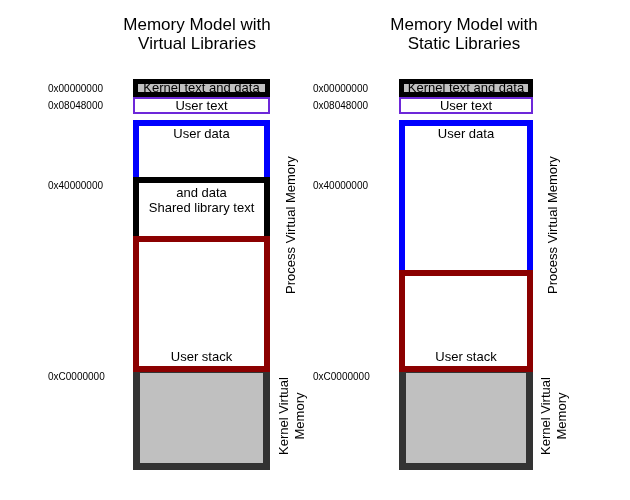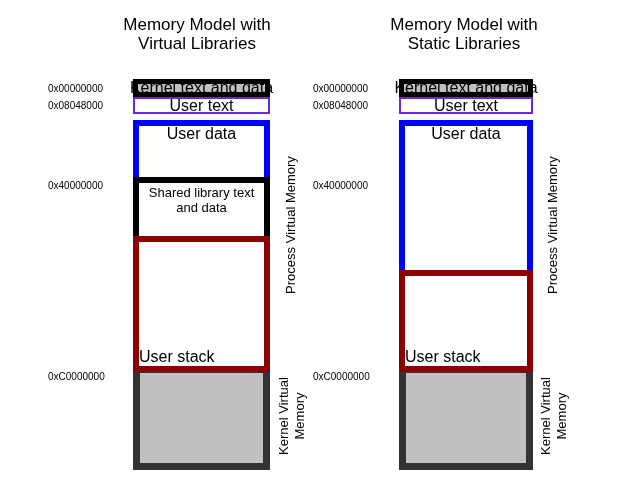--- a/index.html
+++ b/index.html
@@ -11,21 +11,21 @@
     position:absolute; width:220px; text-align:center;
     font-size:17px; line-height:19px;
   }
   .addr {
     position:absolute; width:80px; 
     font-size:10px; line-height:14px; white-space:nowrap;
   }
   .mbox { position:absolute; box-sizing:border-box; background:#ffffff; }
   .flex-c { display:flex; align-items:center; justify-content:center; }
   .flex-t { display:flex; align-items:flex-start; justify-content:center;margin-top:6px; }
-  .lbl { font-size:16px; line-height:14px; white-space:nowrap; text-align:left; }
+  .lbl { font-size:13px; line-height:14px; white-space:nowrap; text-align:center; }
   .lbl2 { font-size:13px; line-height:15px; text-align:center; padding-top:2px; width:100%; }
   .bottom-lbl { position:absolute; left:0; right:0; bottom:2px; }
   .rot {
     position:absolute; transform:rotate(-90deg); text-align:center;
     font-size:13px; line-height:16px; white-space:nowrap;
   }
   
   .b-kernel-text { border:5px solid #000000; background:#c0c0c0; }
   .b-user-text   { border:2px solid #6d28d9; }
   .b-user-data   { border:6px solid #0000ff; }
@@ -55,22 +55,22 @@
   <div class="mbox flex-c b-user-text" style="left:133px; top:97px; width:137px; height:17px;">
     <span class="lbl">User text</span>
   </div>
 
   <div class="mbox flex-t b-user-data" style="left:133px; top:114px; width:137px; height:63px; z-index:3;">
     <span class="lbl" style="padding-top:1px;">User data</span>
   </div>
 
   <div class="mbox flex-t b-shared-lib" style="left:133px; top:171px; width:137px; height:65px; z-index:4;">
     <div class="lbl2">
+      <div>and data</div>
       <div>Shared library text</div>
-      <div>and data</div>
     </div>
   </div>
 
   <div class="mbox b-user-stack" style="left:133px; top:236px; width:137px; height:136px; z-index:5;">
     <div class="lbl bottom-lbl">User stack</div>
   </div>
 
   <div class="mbox b-kernel-vm" style="left:133px; top:366px; width:137px; height:104px; z-index:4;"></div>
 
   <div class="rot" style="left:181px; top:217px; width:220px; height:16px;">Process Virtual Memory</div>

